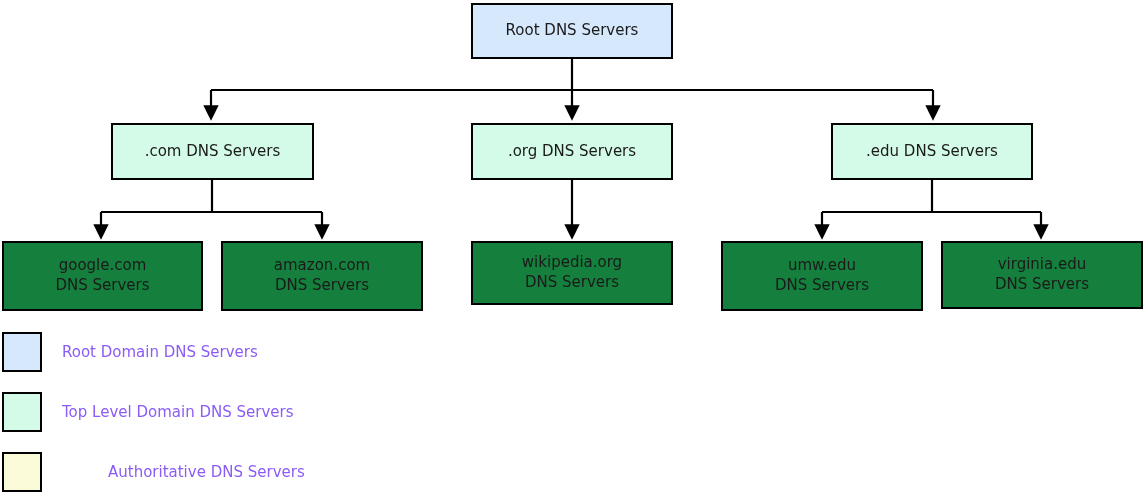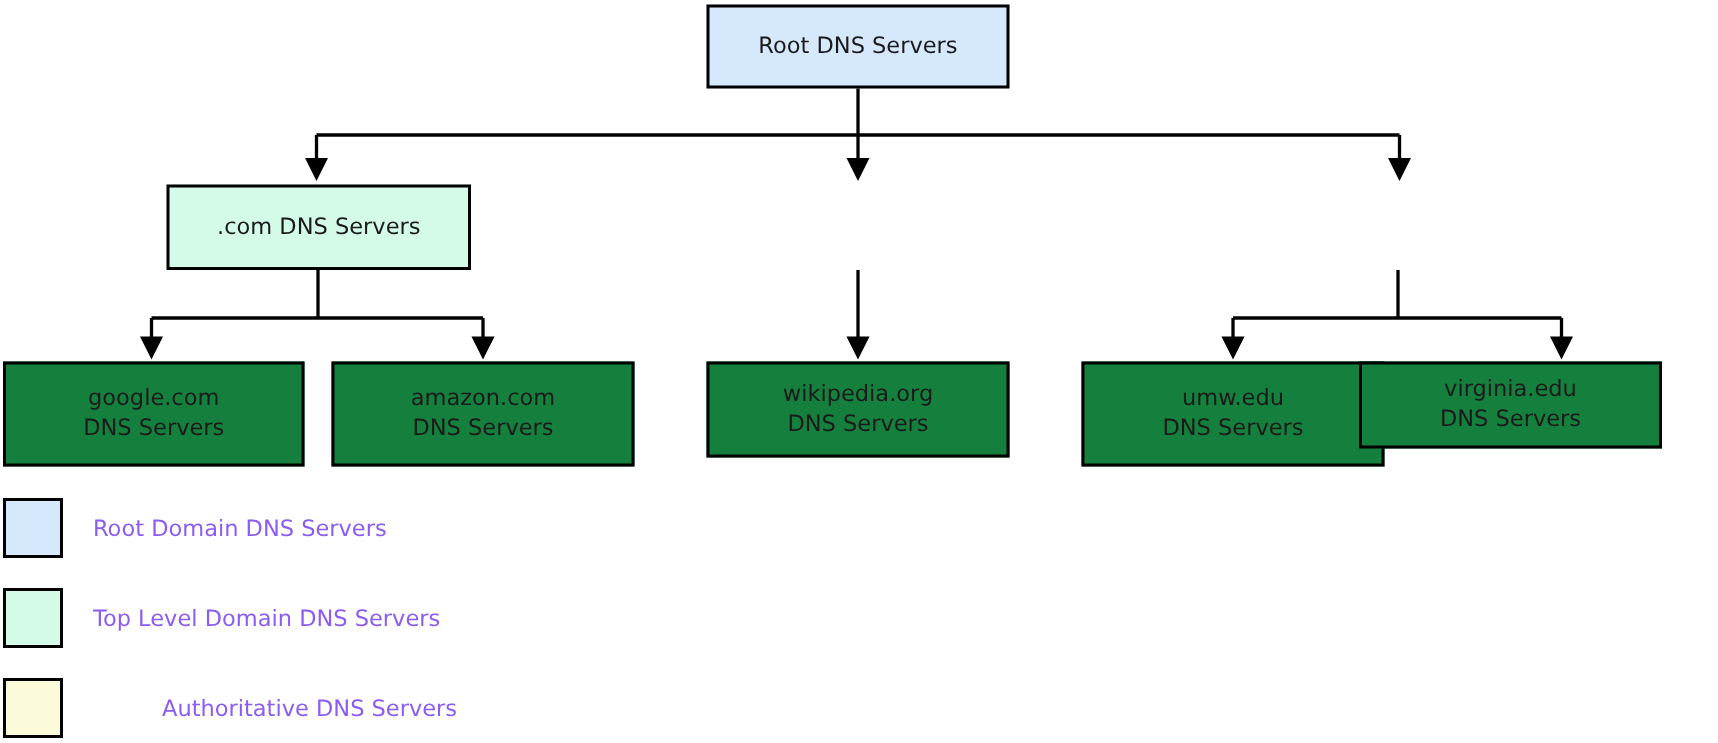--- a/index.html
+++ b/index.html
@@ -83,30 +83,32 @@
       <path d="M 932 180 L 932 212" stroke="#000000" stroke-width="2.2" fill="none"></path>
       <path d="M 822 212 L 1041 212" stroke="#000000" stroke-width="2.2" fill="none"></path>
       <path d="M 822 212 L 822 232" stroke="#000000" stroke-width="2.2" fill="none" marker-end="url(#arrow)"></path>
       <path d="M 1041 212 L 1041 232" stroke="#000000" stroke-width="2.2" fill="none" marker-end="url(#arrow)"></path>
     </g>
   </svg>
 
   <div class="node tld" style="left:111px;top:123px;width:203px;height:57px;">.com DNS Servers</div>
 
   <div class="node root" style="left:471px;top:3px;width:202px;height:56px;">Root DNS Servers</div>
+  <div class="node tld" style="left:471px;top:123px;width:202px;height:57px;">.org DNS Servers</div>
+  <div class="node tld" style="left:831px;top:123px;width:202px;height:57px;">.edu DNS Servers</div>
 
   <div class="node auth" style="left:2px;top:241px;width:201px;height:70px;">google.com
 DNS Servers</div>
   <div class="node auth" style="left:221px;top:241px;width:202px;height:70px;">amazon.com
 DNS Servers</div>
   <div class="node auth" style="left:471px;top:241px;width:202px;height:64px;">wikipedia.org
 DNS Servers</div>
   <div class="node auth" style="left:721px;top:241px;width:202px;height:70px;">umw.edu
 DNS Servers</div>
-  <div class="node auth" style="left:906px;top:241px;width:202px;height:58px;">virginia.edu
+  <div class="node auth" style="left:941px;top:241px;width:202px;height:68px;">virginia.edu
 DNS Servers</div>
 
   <div>
     <div class="legend-swatch" style="left:2px;top:332px;background:#d6e8fc;"></div>
     <div class="legend-label" style="left:62px;top:332px;">Root Domain DNS Servers</div>
 
     <div class="legend-swatch" style="left:2px;top:392px;background:#d4fae8;"></div>
     <div class="legend-label" style="left:62px;top:392px;text-align:center;">Top Level Domain DNS Servers</div>
 
     <div class="legend-swatch" style="left:2px;top:452px;background:#fcfbd9;"></div>

